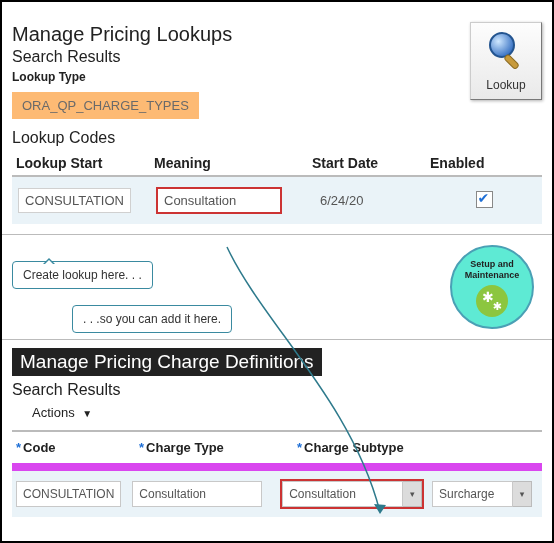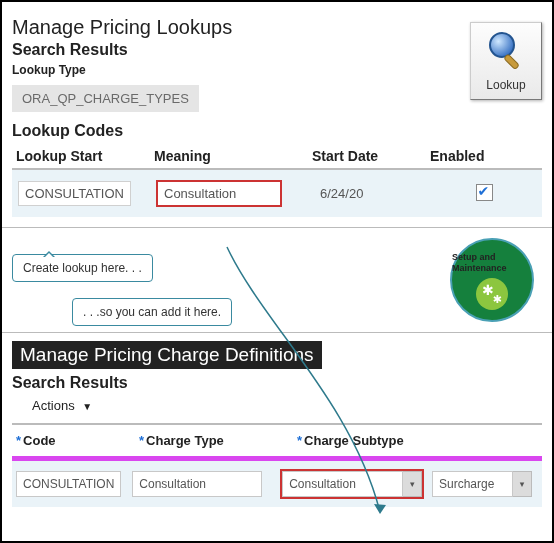--- a/index.html
+++ b/index.html
@@ -1,53 +1,53 @@
 <!DOCTYPE html>
 <html><head>
 <meta charset="utf-8">
 <style>
   html,body{margin:0;padding:0;font-family:Arial,Helvetica,sans-serif;font-size:13px;color:#222;background:#fff}
   .frame{position:relative;width:554px;height:543px;border:2px solid #000;box-sizing:border-box;overflow:hidden}
-  .top-section{padding:14px 10px 0 10px;background:#fff;border-bottom:1px solid #bbb}
+  .top-section{padding:21px 10px 0 10px;background:#fff;border-bottom:1px solid #bbb}
   h1{margin:0;font-size:20px;font-weight:400}
-  h2{margin:2px 0 4px 0;font-size:16px;font-weight:700}
+  h2{margin:2px 0 4px 0;font-size:16px;font-weight:400}
   .label-bold{font-weight:700;font-size:12px;margin:2px 0}
-  .lookup-type-val{display:inline-block;background:#e5e5e5;padding:6px 10px;margin:6px 0 8px 0;color:#6a6a6a;font-size:13px}
+  .lookup-type-val{display:inline-block;background:#fdba74;padding:6px 10px;margin:6px 0 8px 0;color:#6a6a6a;font-size:13px}
   .codes-table{width:100%;border-collapse:collapse;margin-bottom:10px}
   .codes-table th{text-align:left;font-weight:700;font-size:14px;padding:4px 4px;border-bottom:2px solid #bbb}
   .codes-row{background:#eaf3f8}
   .codes-row td{padding:10px 6px;font-size:13px;color:#555}
   .cell-box{background:#fff;border:1px solid #d0d0d0;padding:4px 6px;display:inline-block}
   .cell-box.red{border:2px solid #c33;min-width:110px}
   .chk{display:inline-block;width:15px;height:15px;border:1px solid #888;background:#fff;position:relative}
   .chk::after{content:"✔";color:#1e6fd6;position:absolute;top:-2px;left:1px;font-size:14px}
   
   .lookup-badge{position:absolute;top:20px;right:10px;width:70px;height:76px;border:1px outset #ccc;background:linear-gradient(#fdfdfd,#e9e9e9);text-align:center;box-shadow:1px 1px 3px rgba(0,0,0,.3)}
   .lookup-badge svg{margin-top:6px}
   .lookup-badge .lbl{font-size:12px;margin-top:2px;color:#333}
   
   .mid-section{position:relative;height:104px;border-bottom:1px solid #bbb;background:#fff}
   .callout{position:absolute;border:1px solid #3a8aa0;border-radius:4px;background:#fff;padding:6px 10px;font-size:12px;color:#333}
   .callout1{left:10px;top:26px}
   .callout1::before{content:"";position:absolute;top:-10px;left:30px;border:6px solid transparent;border-bottom-color:#3a8aa0}
   .callout1::after{content:"";position:absolute;top:-8px;left:30px;border:6px solid transparent;border-bottom-color:#fff}
   .callout2{left:70px;top:70px}
   
-  .setup-circle{position:absolute;right:18px;top:10px;width:80px;height:80px;border:2px solid #4aa0b5;border-radius:50%;background:#15803d;}
+  .setup-circle{position:absolute;right:18px;top:10px;width:80px;height:80px;border:2px solid #4aa0b5;border-radius:50%;background:#5eead4;text-align:center}
   .setup-circle .txt{font-size:9px;font-weight:700;line-height:11px;padding-top:12px}
   .gear-badge{width:32px;height:32px;border-radius:50%;background:#8cc63f;margin:4px auto 0;position:relative}
   .gear-badge::before,.gear-badge::after{content:"✱";position:absolute;color:#fff;font-size:14px}
   .gear-badge::before{left:6px;top:4px}
   .gear-badge::after{right:6px;bottom:4px;font-size:11px}
   
   .bottom-section{padding:8px 10px 16px 10px}
   .dark-bar{display:inline-block;background:#222;color:#fff;font-size:19px;padding:3px 8px;margin-bottom:3px}
   .actions{font-size:13px;margin:6px 0 10px 20px}
   .actions .tri{font-size:10px;margin-left:4px}
-  .def-head{display:flex;border-top:2px solid #bbb;border-bottom:5px solid #d946ef}
+  .def-head{display:flex;border-top:2px solid #bbb;border-bottom:8px solid #d946ef}
   .def-head div{font-weight:700;font-size:13px;padding:8px 4px}
   .ast{color:#1e6fd6;margin-right:2px}
   .col-code{width:115px}
   .col-name{width:150px}
   .col-ctype{width:150px}
   .col-sub{flex:1}
   .def-row{display:flex;background:#eaf3f8;padding:10px 4px;align-items:center}
   .def-row .cell{margin-right:6px}
   .inputish{background:#fff;border:1px solid #c8c8c8;padding:5px 6px;font-size:12px;color:#555;box-sizing:border-box}
   .sel{display:flex;align-items:stretch}

